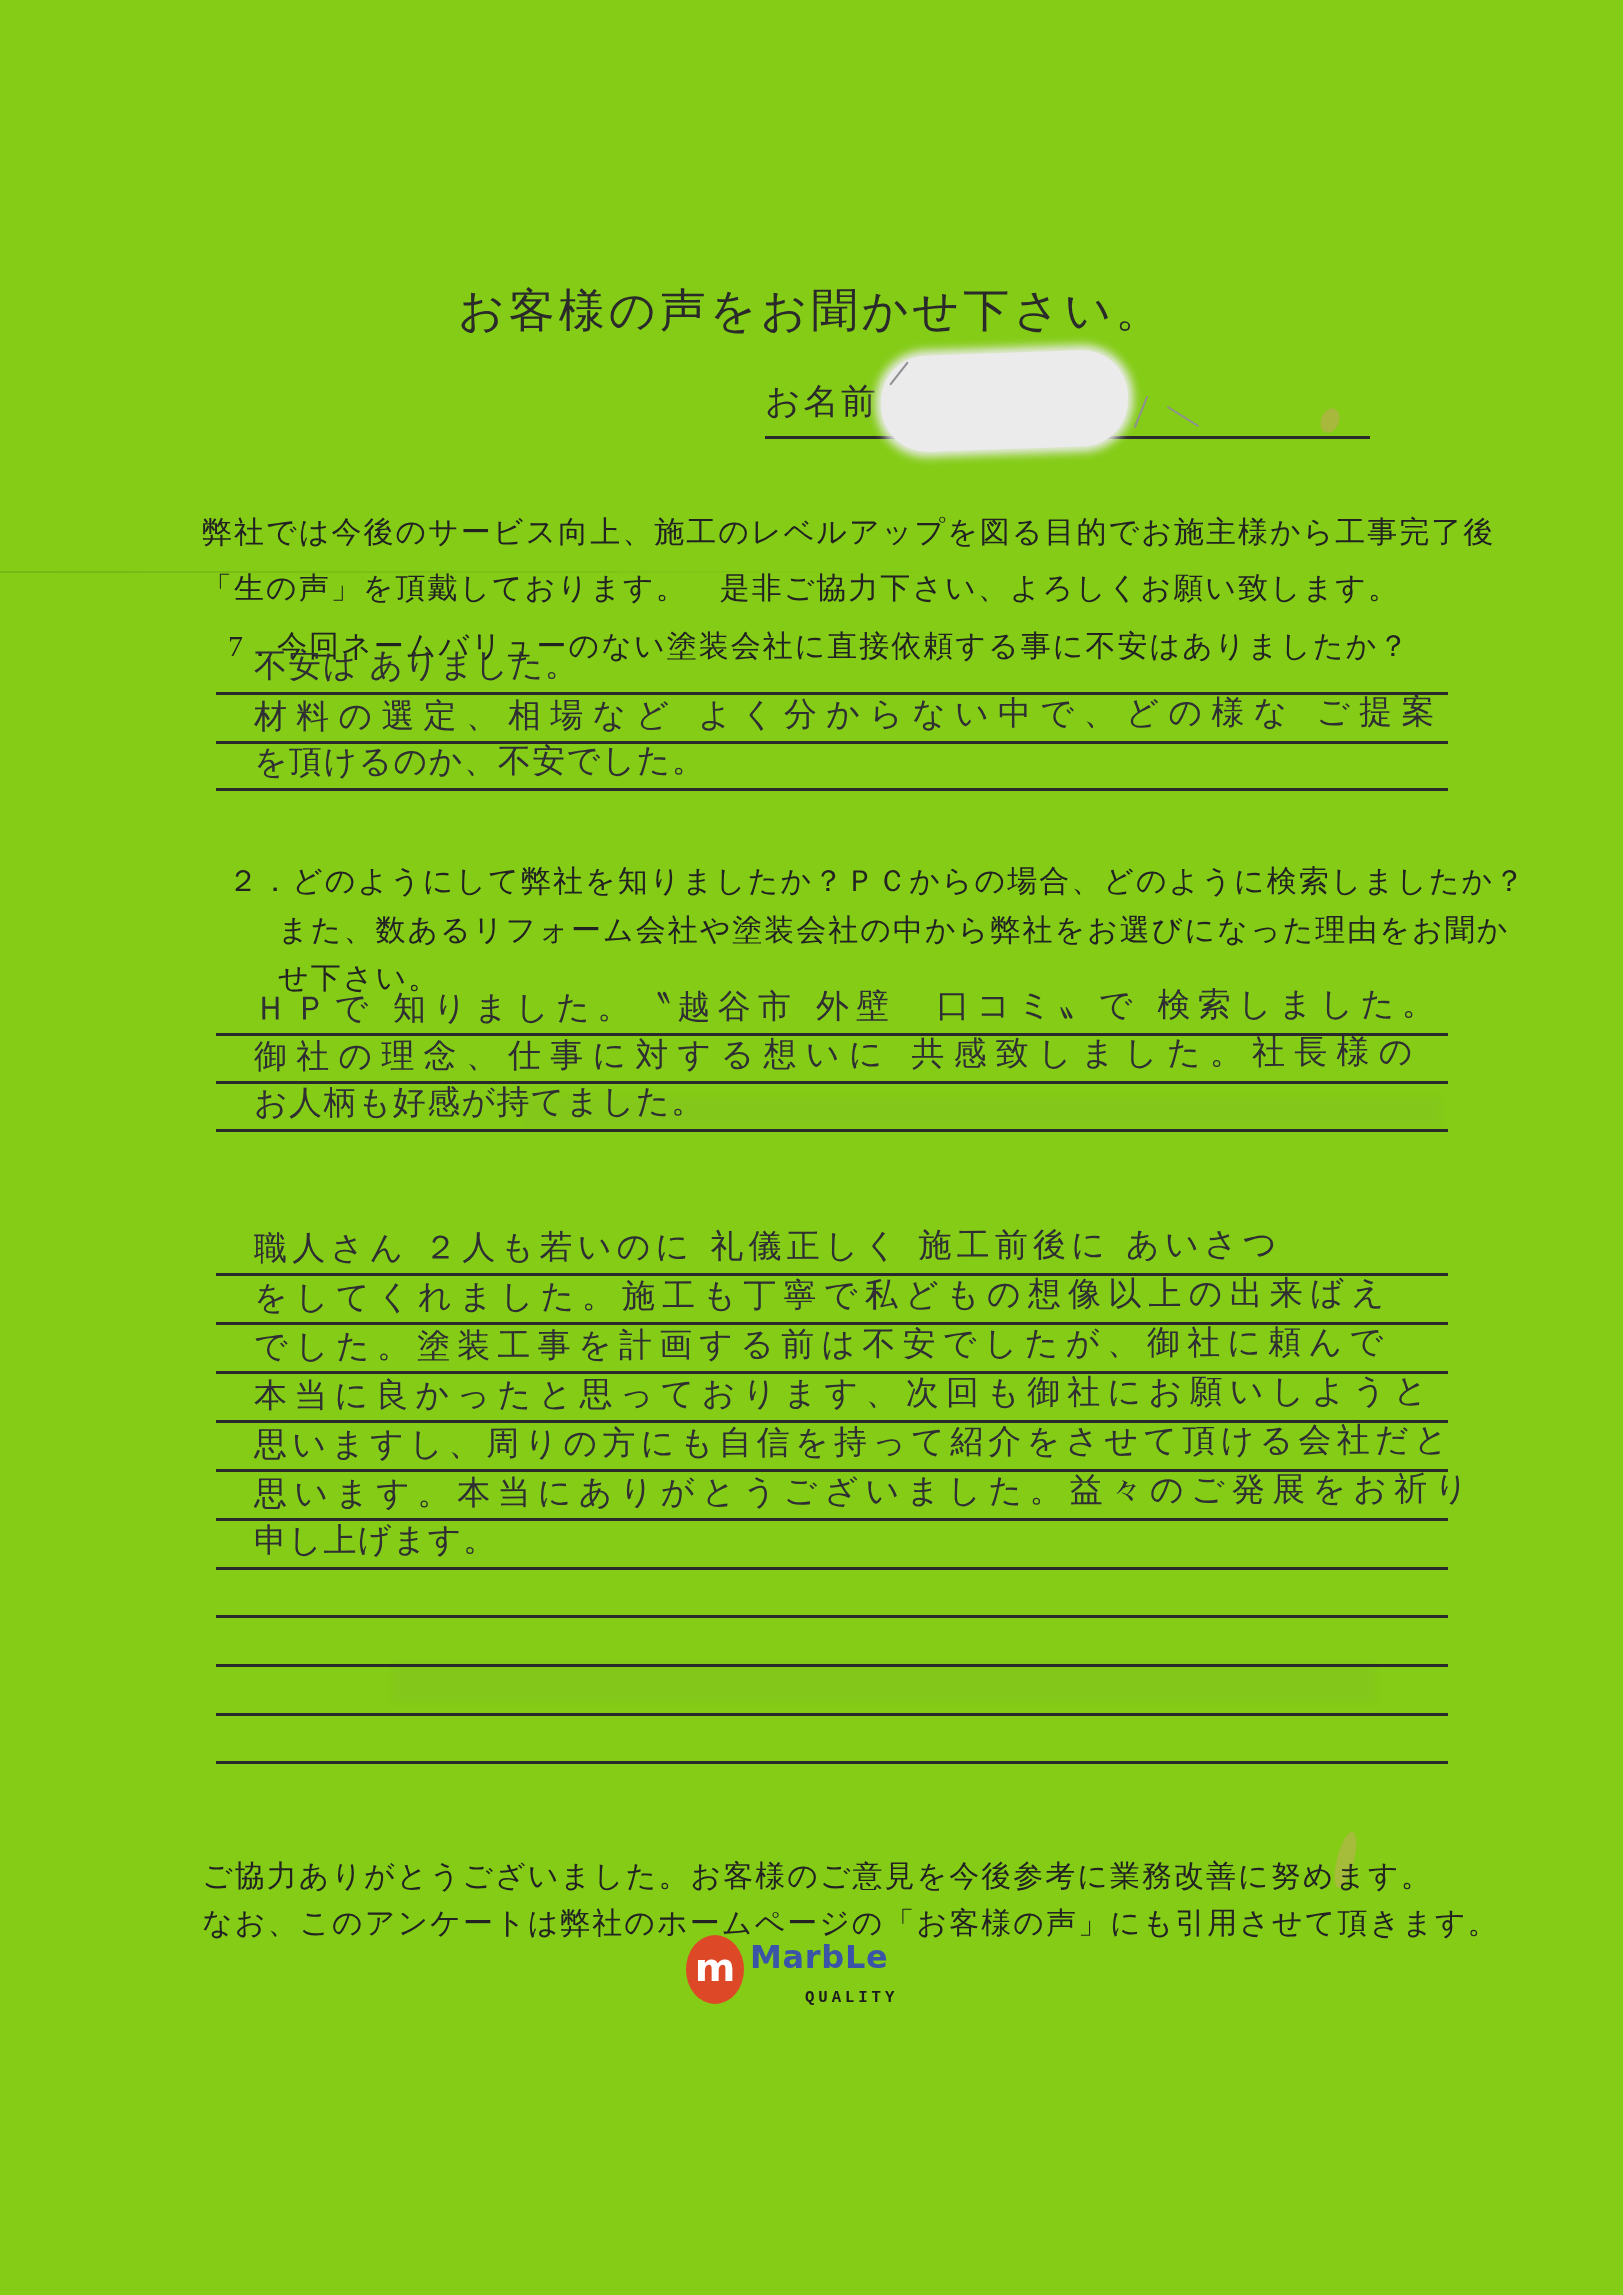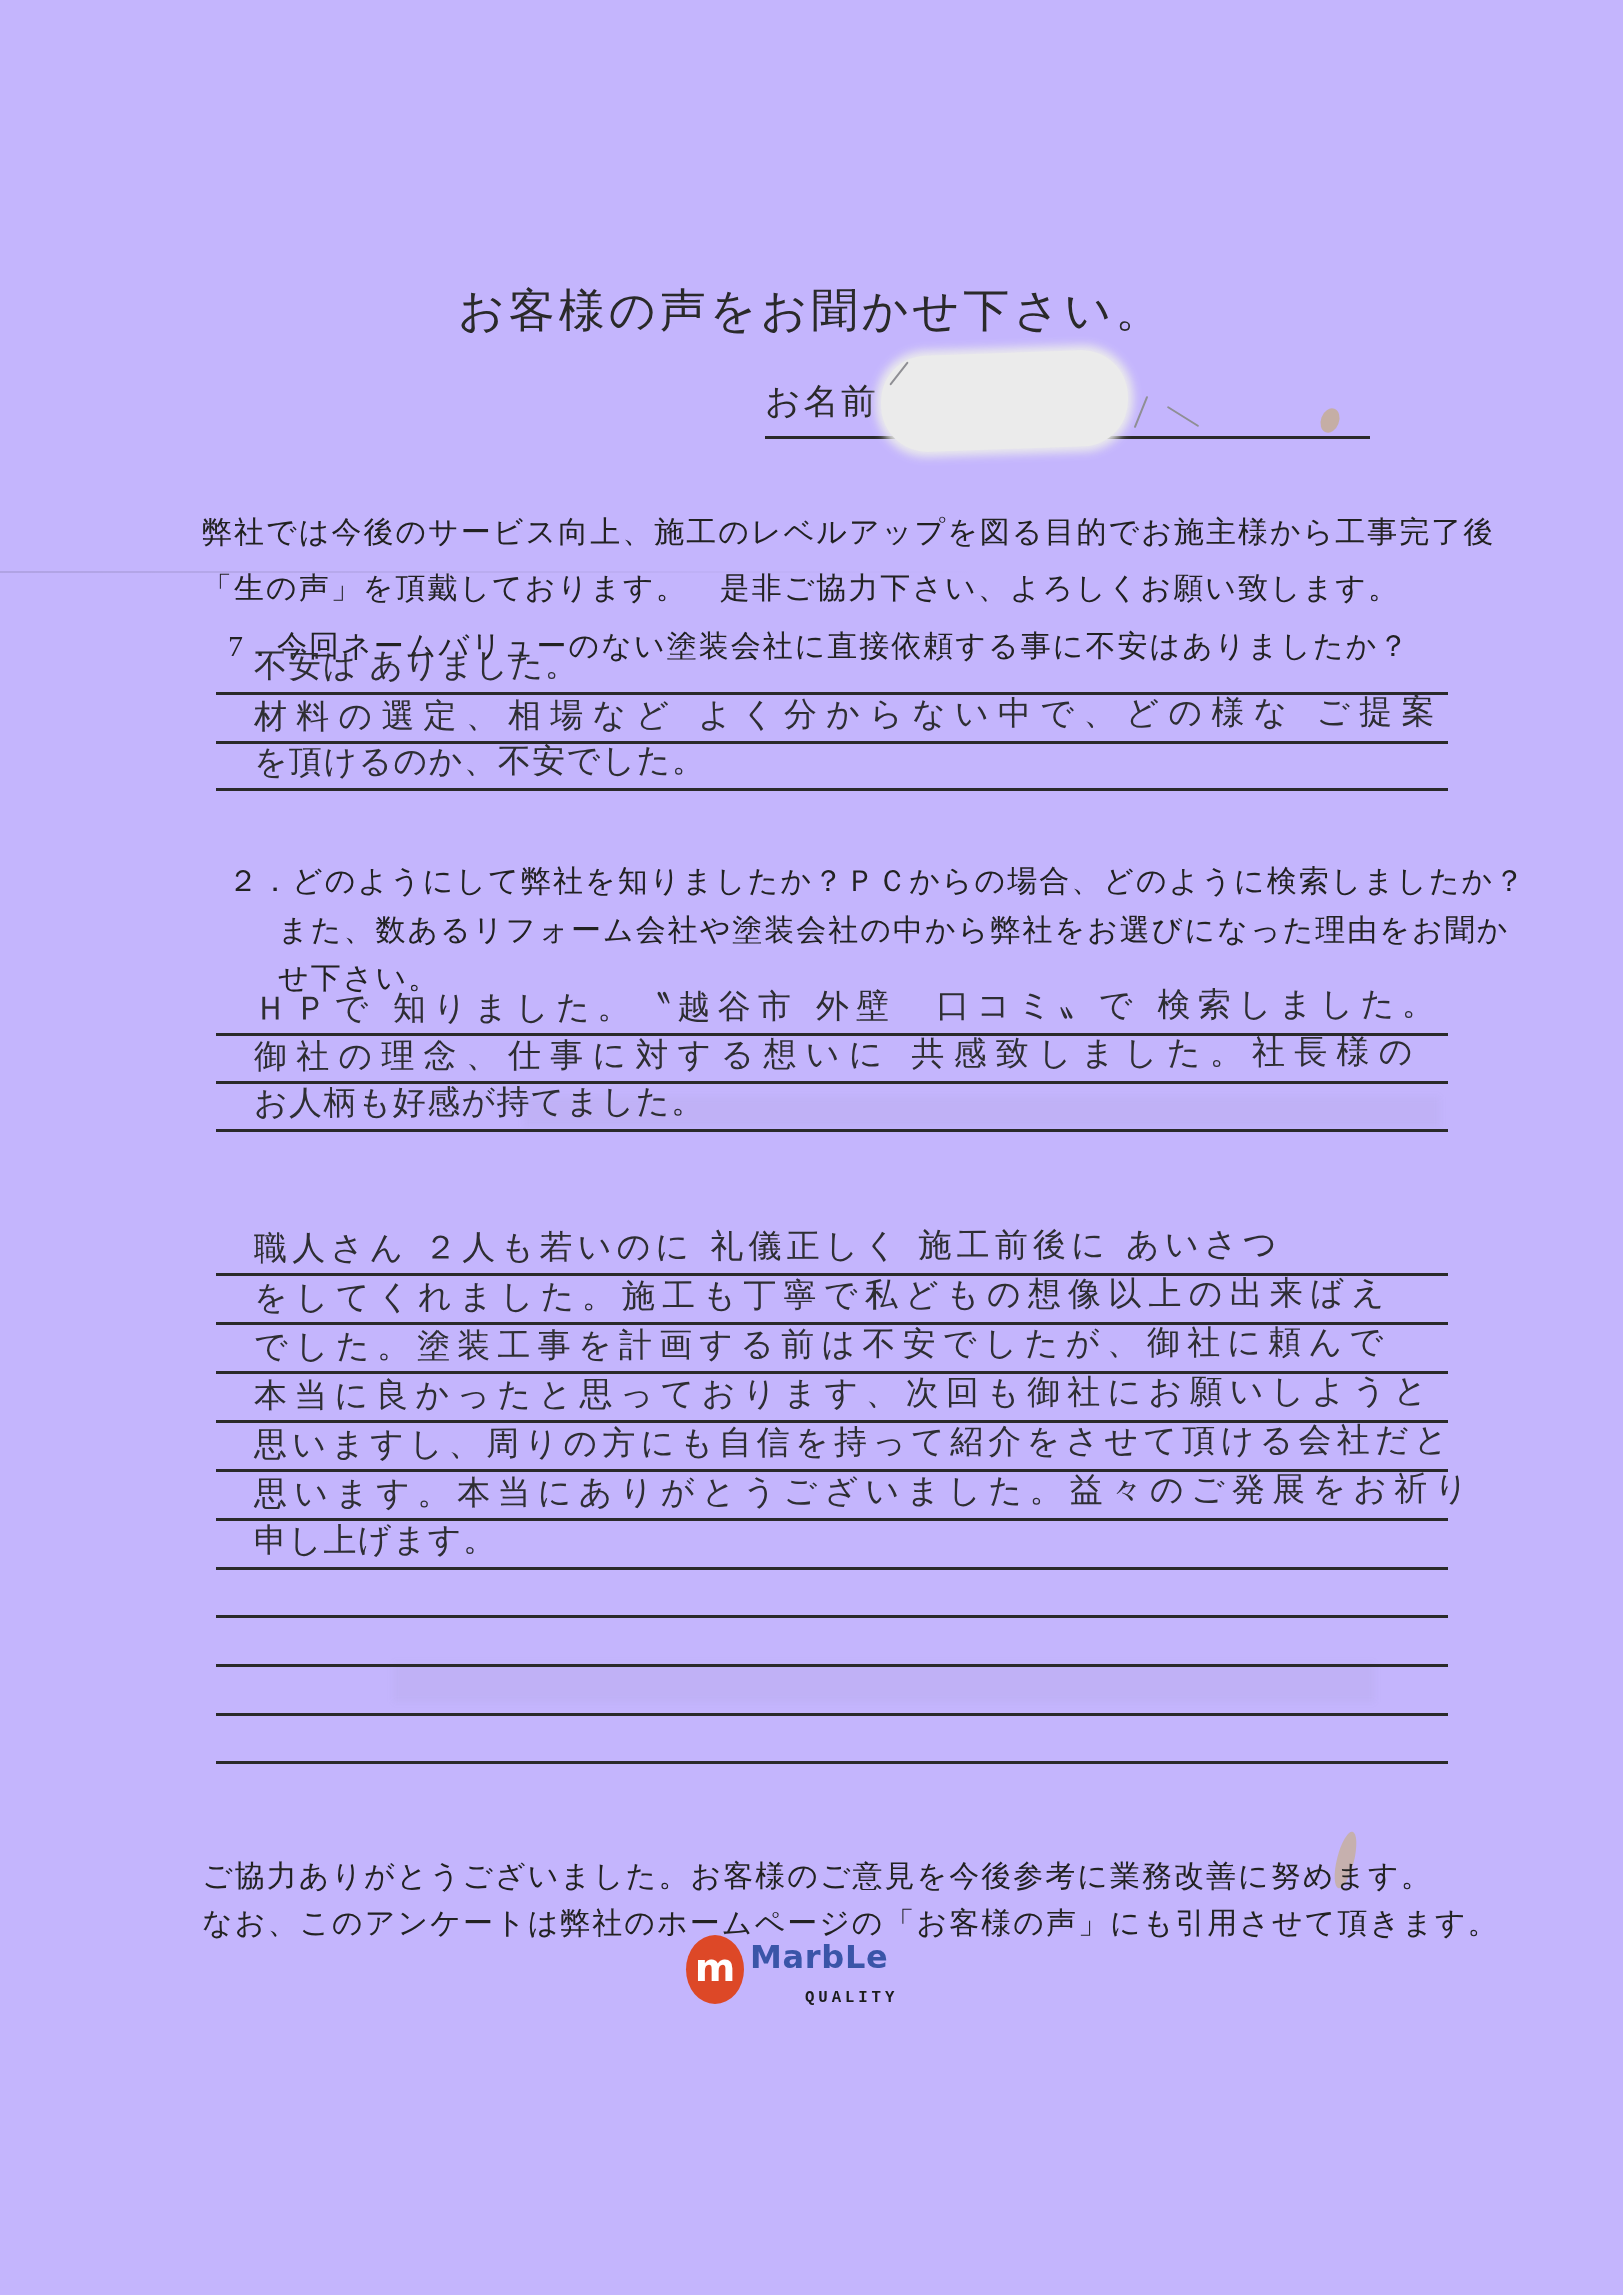--- a/index.html
+++ b/index.html
@@ -1,20 +1,20 @@
 <!DOCTYPE html>
 <html style="font-size:10.5px"><head>
 <meta charset="utf-8">
 <style>
   html,body{margin:0;padding:0;background:#888;}
   .page{
     position:relative;
     width:1623px;height:2295px;
     margin:0 auto;
-    background:#c4b5fd;
+    background:#84cc16;
     overflow:hidden;
     font-family:"Liberation Serif","DejaVu Serif",serif;
     color:#1f1f1f;
   }
   
   .title{
     position:absolute;top:280px;left:0;width:1623px;
     text-align:center;font-size:46px;letter-spacing:3.9px;
     color:#2a2a2a;
   }

